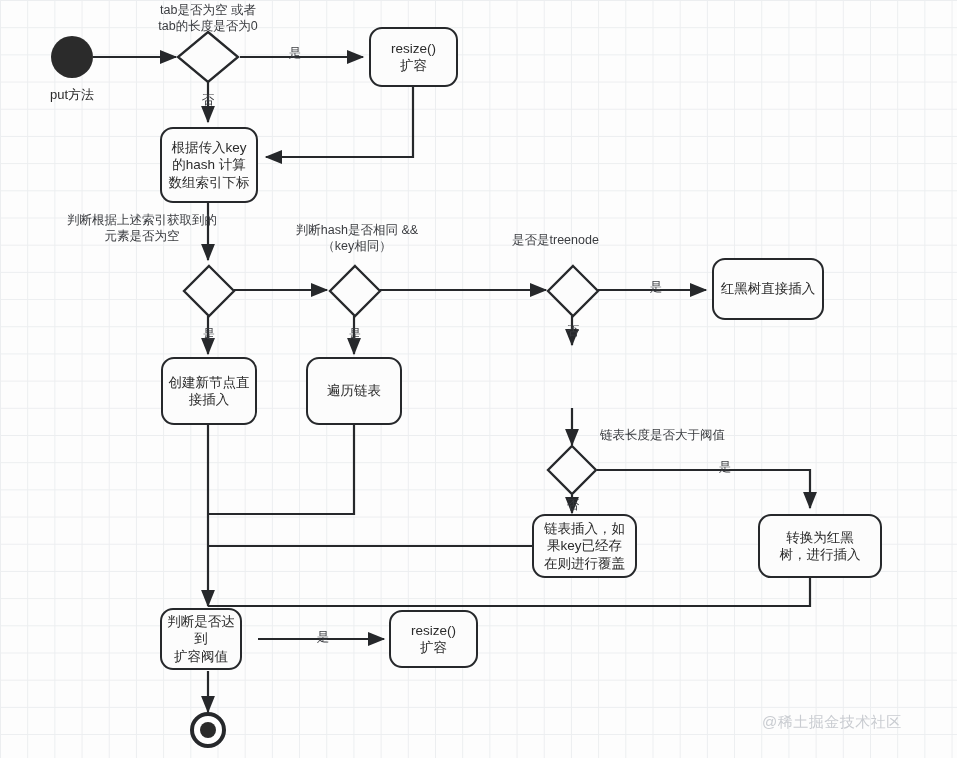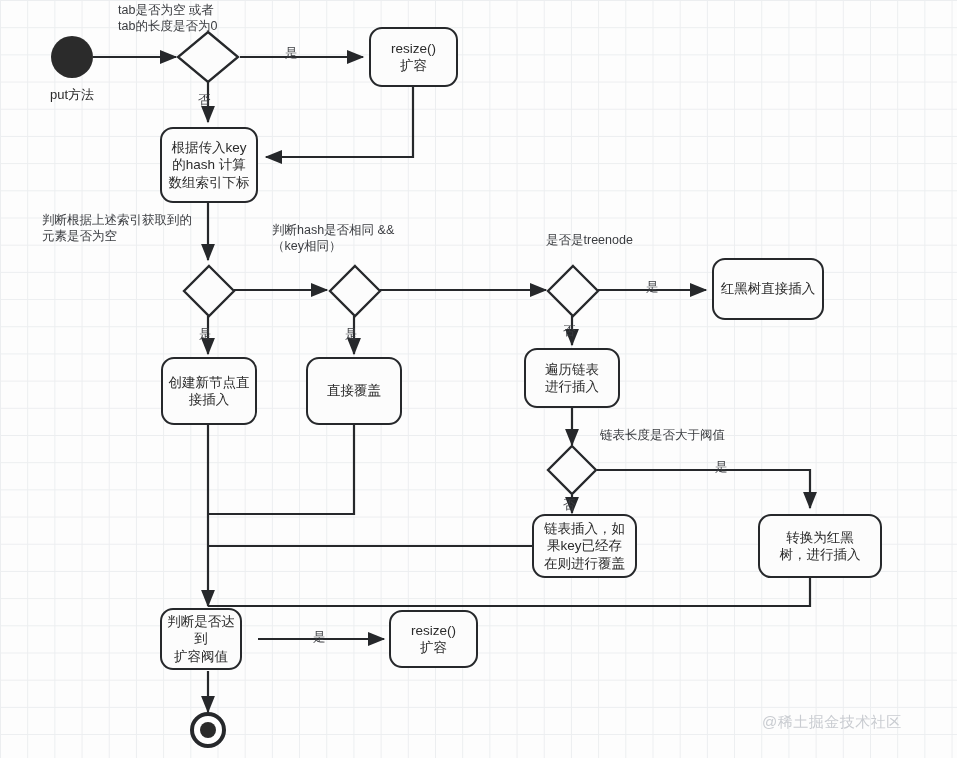--- a/index.html
+++ b/index.html
@@ -57,20 +57,21 @@
     width: 58%;
     height: 58%;
     border-radius: 50%;
     background: #2b2b2b;
   }
   .edge-label {
     position: absolute;
     color: #3a3c40;
     font-size: 12.5px;
     white-space: pre-line;
+    text-align: center;
     line-height: 1.3;
   }
   .node-caption {
     position: absolute;
     color: #2b2b2b;
     font-size: 13px;
     text-align: center;
     white-space: pre-line;
   }
   .watermark {
@@ -162,31 +163,29 @@
 
   <svg class="node" style="left:328px; top:264px; width:54px; height:54px;" viewBox="0 0 54 54">
     <polygon points="27,2 52,27 27,52 2,27" fill="#fcfcfc" stroke="#26282b" stroke-width="2.3"></polygon>
   </svg>
   <div class="edge-label" style="left:272px; top:222px; width:170px;">判断hash是否相同 &amp;&amp;
 （key相同）</div>
 
   <svg class="node" style="left:546px; top:264px; width:54px; height:54px;" viewBox="0 0 54 54">
     <polygon points="27,2 52,27 27,52 2,27" fill="#fcfcfc" stroke="#26282b" stroke-width="2.3"></polygon>
   </svg>
-  <div class="edge-label" style="left:512px; top:232px; width:160px; text-align:left;margin-left:34px;">是否是treenode</div>
+  <div class="edge-label" style="left:512px; top:232px; width:160px; text-align:left;">是否是treenode</div>
 
   <div class="node rrect" style="left:161px; top:357px; width:96px; height:68px;">创建新节点直
 接插入</div>
 
-  <div class="node rrect" style="left:306px; top:357px; width:96px; height:68px;">直接覆盖</div>
+  <div class="node rrect" style="left:306px; top:357px; width:96px; height:68px;">遍历链表</div>
 
   <div class="node rrect" style="left:712px; top:258px; width:112px; height:62px;">红黑树直接插入</div>
 
-  <div class="node rrect" style="left:524px; top:348px; width:96px; height:60px;">遍历链表
-进行插入</div>
 
   <svg class="node" style="left:546px; top:444px; width:52px; height:52px;" viewBox="0 0 52 52">
     <polygon points="26,2 50,26 26,50 2,26" fill="#fcfcfc" stroke="#26282b" stroke-width="2.3"></polygon>
   </svg>
   <div class="edge-label" style="left:600px; top:427px; width:180px; text-align:left;">链表长度是否大于阀值</div>
 
   <div class="node rrect" style="left:532px; top:514px; width:105px; height:64px;">链表插入，如
 果key已经存
 在则进行覆盖</div>
 

